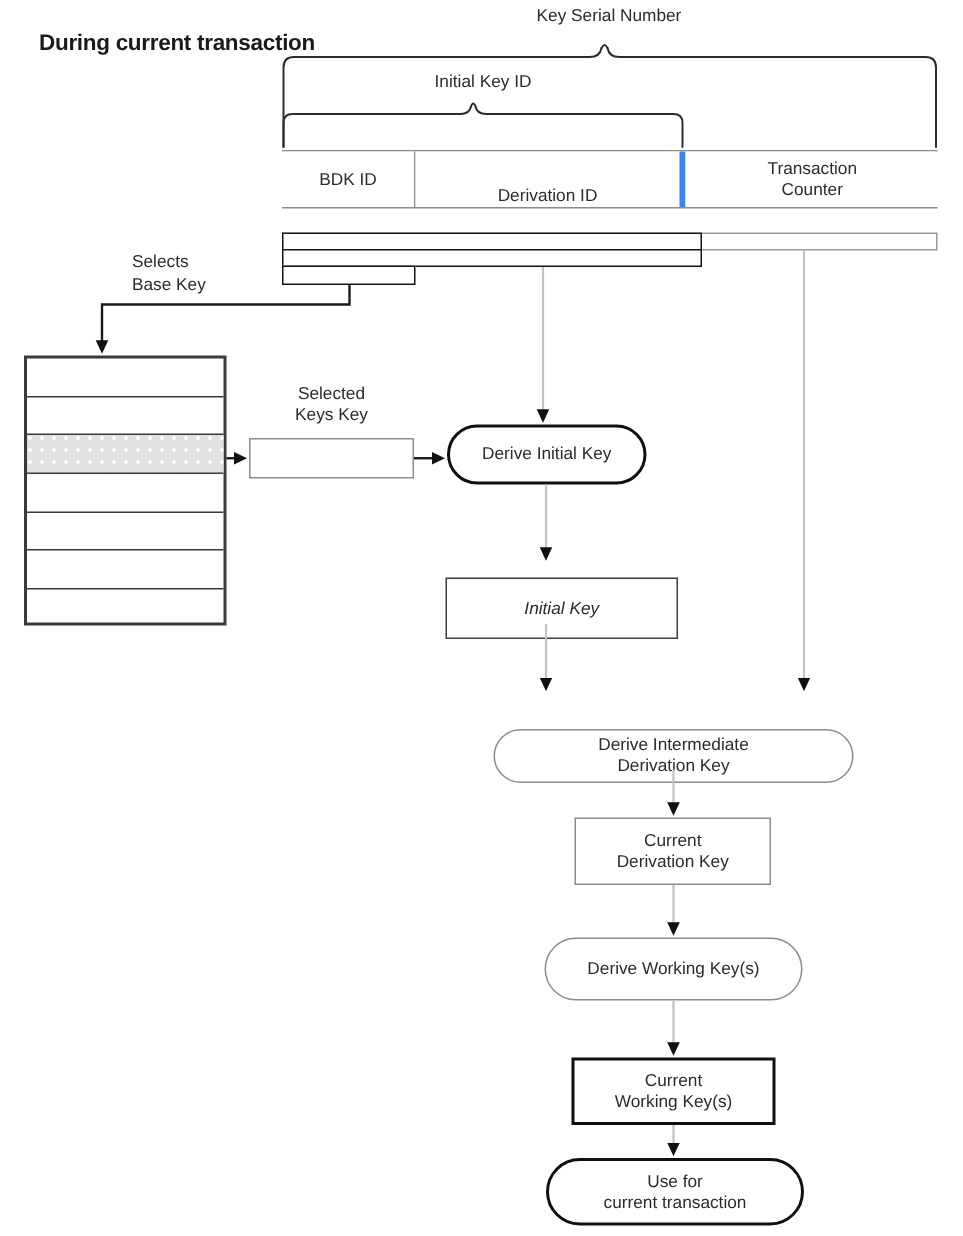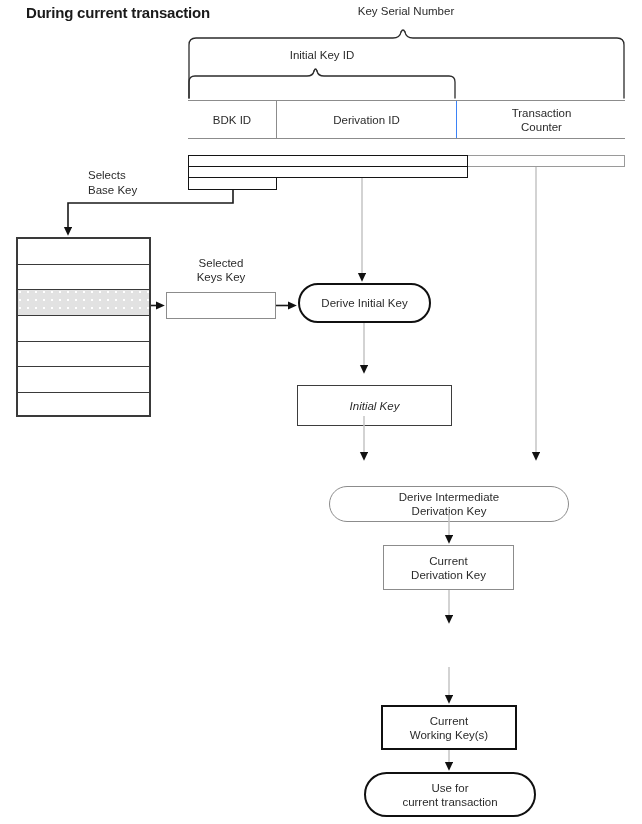--- a/index.html
+++ b/index.html
@@ -91,30 +91,30 @@
     left: 0; top: 0;
     width: 642px; height: 824px;
     pointer-events: none;
   }
 </style>
 </head>
 <body>
 
 <div id="canvas">
 
-  <div class="abs title" style="left:26px; top:4px;">During current transaction</div>
+  <div class="abs title" style="left:26px; top:20px;">During current transaction</div>
 
   <div class="abs lbl" style="left:306px; top:4px; width:200px;">Key Serial Number</div>
   <div class="abs lbl" style="left:232px; top:48px; width:180px;">Initial Key ID</div>
 
   <div class="abs ksn-wrap" style="left:188px; top:100px; width:437px; height:39px; border:1px solid #8c8c8c; background:#fff;">
     <div class="ksn-cell" style="left:-1px; width:89px; border-right:1px solid #8c8c8c;">
       <span class="lbl">BDK ID</span>
     </div>
-    <div class="ksn-cell" style="left:88px; width:180px; border-right:1px solid #3b82f6;">
+    <div class="ksn-cell" style="left:88px; width:180px; border-right:4px solid #3b82f6;align-items:flex-end;">
       <span class="lbl">Derivation ID</span>
     </div>
     <div class="ksn-cell" style="left:268px; width:169px;">
       <span class="lbl">Transaction
 Counter</span>
     </div>
   </div>
 
   <div class="abs strip strip-light" style="left:188px; top:155px; width:437px; height:12px;"></div>
 
@@ -153,20 +153,23 @@
   <div class="abs box b-thin rounded-pill" style="left:329px; top:486px; width:240px; height:36px;">
     <span class="lbl">Derive Intermediate
 Derivation Key</span>
   </div>
 
   <div class="abs box b-thin" style="left:383px; top:545px; width:131px; height:45px;">
     <span class="lbl">Current
 Derivation Key</span>
   </div>
 
+  <div class="abs box b-thin rounded-pill" style="left:363px; top:625px; width:172px; height:42px;">
+    <span class="lbl">Derive Working Key(s)</span>
+  </div>
 
   <div class="abs box b-thick" style="left:381px; top:705px; width:136px; height:45px;">
     <span class="lbl">Current
 Working Key(s)</span>
   </div>
 
   <div class="abs box b-thick rounded-pill" style="left:364px; top:772px; width:172px; height:45px;">
     <span class="lbl">Use for
 current transaction</span>
   </div>

